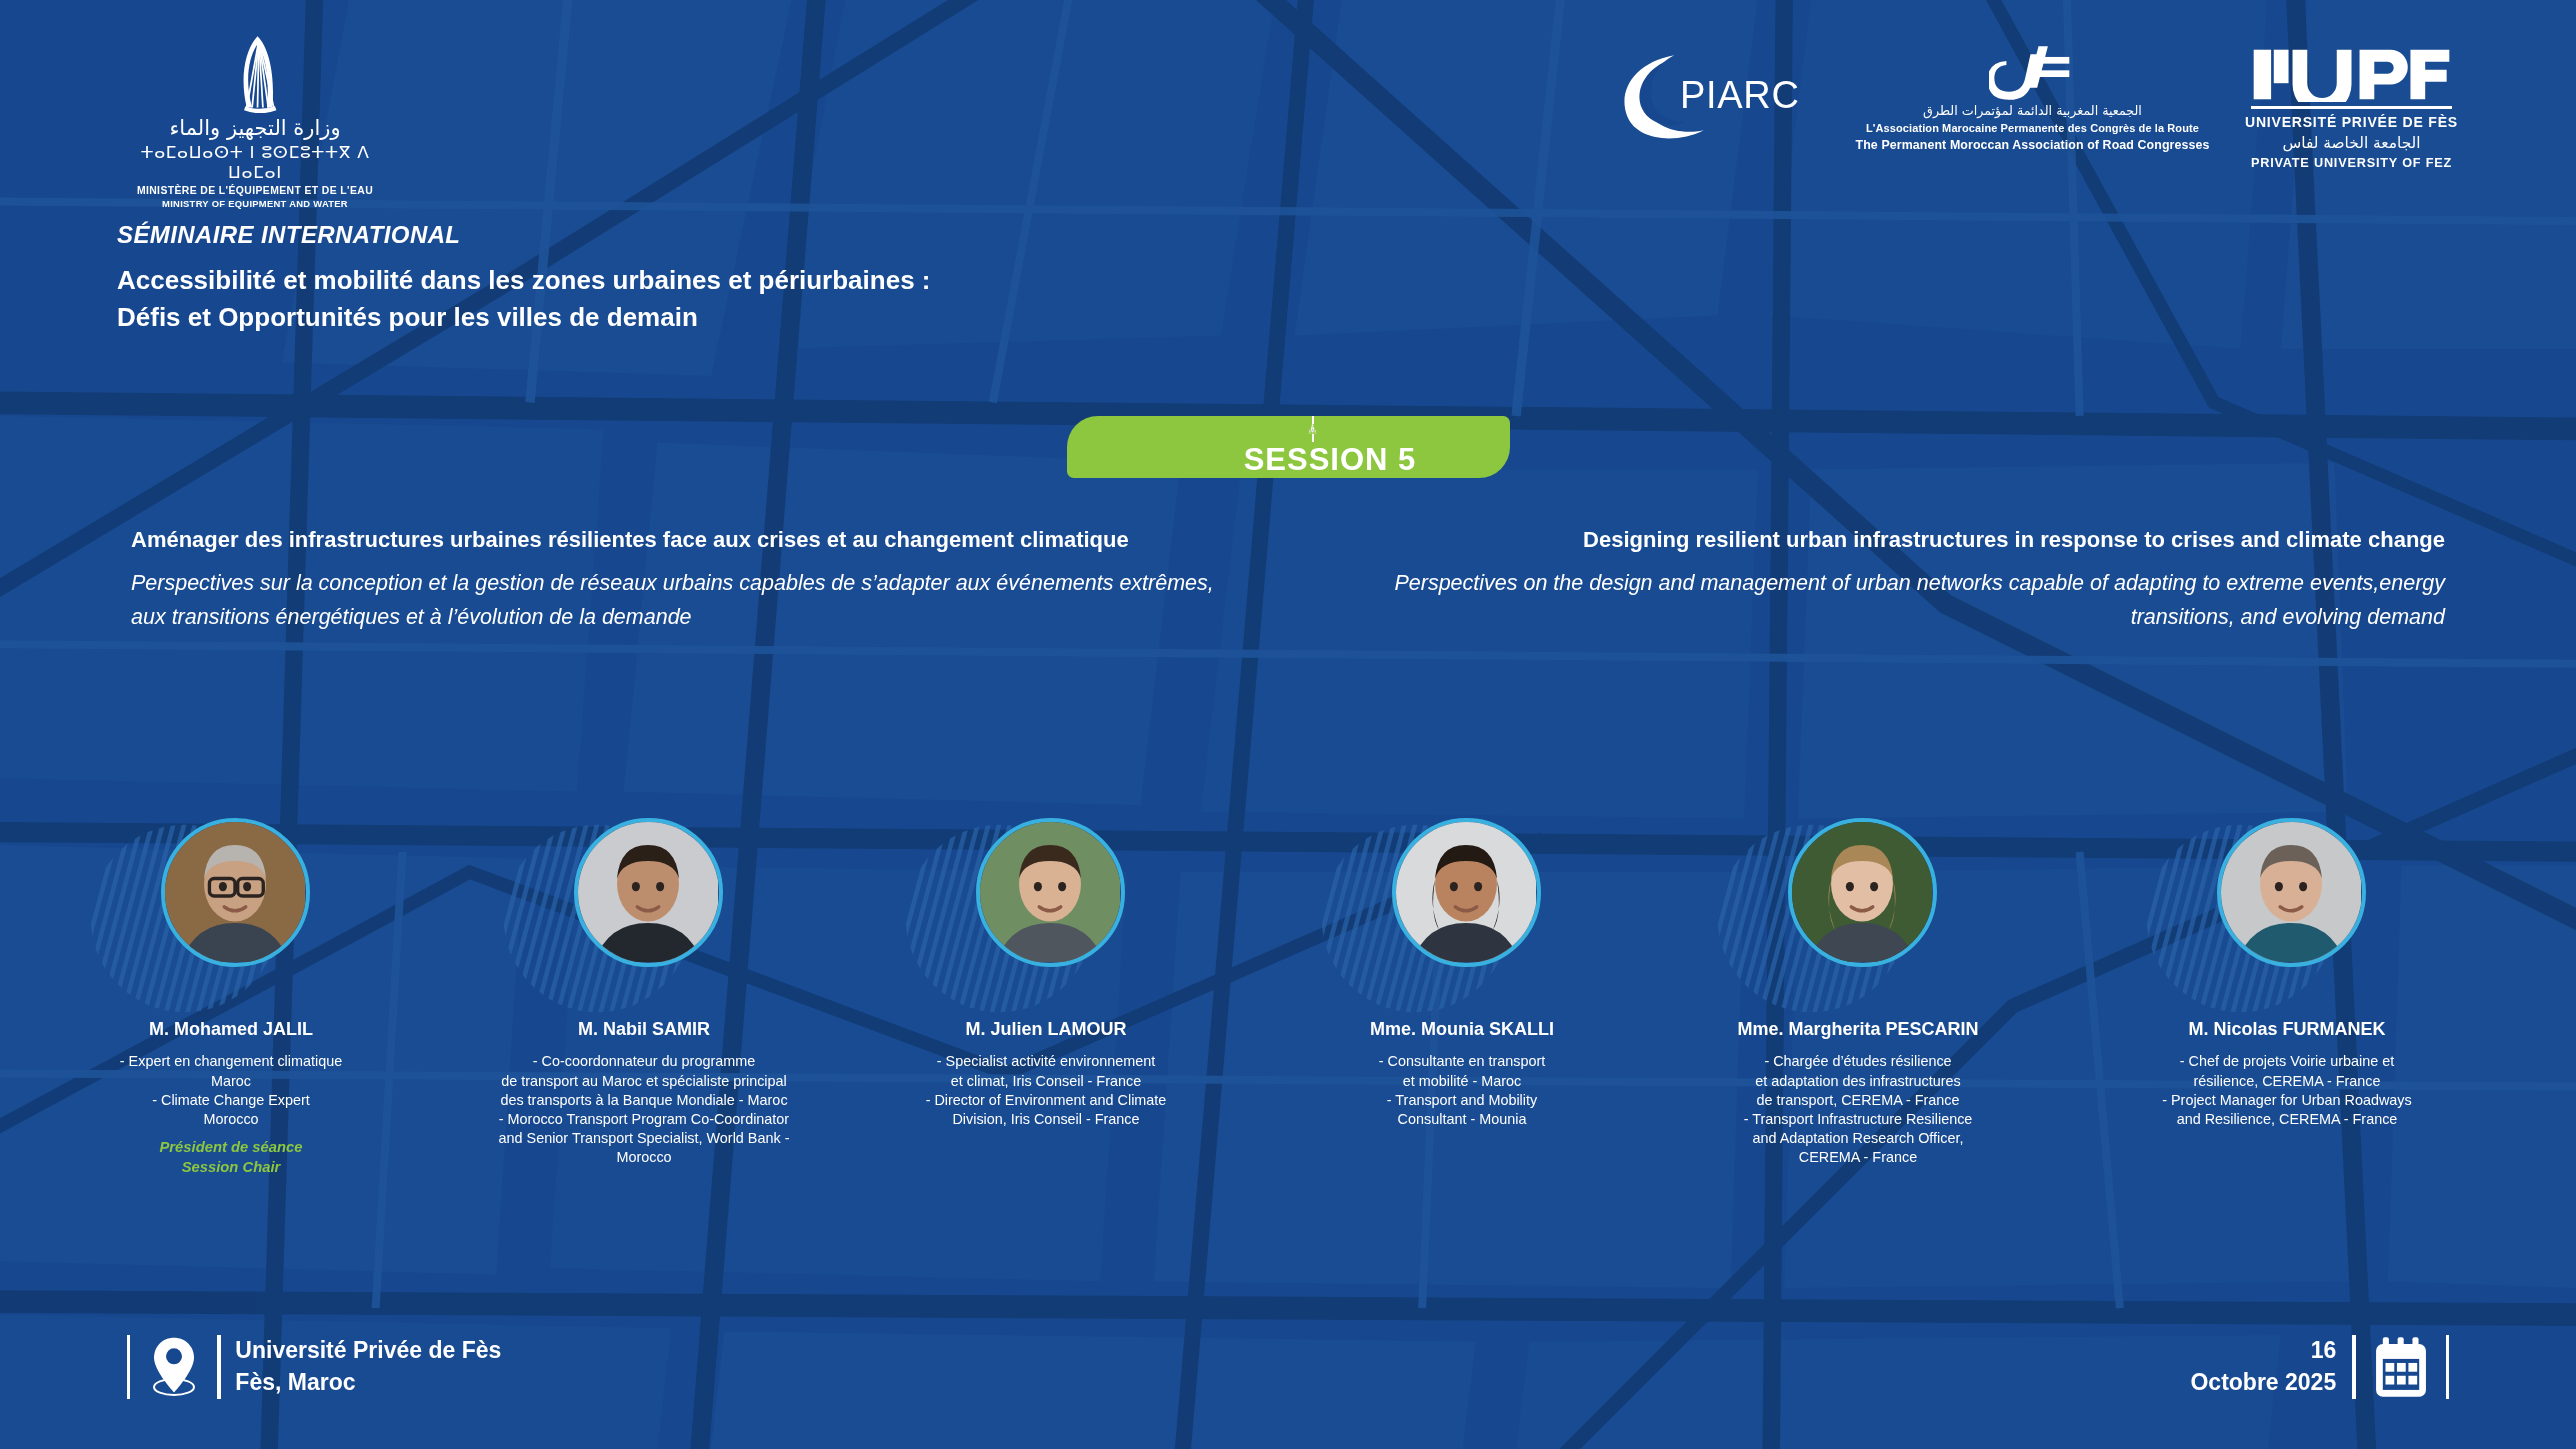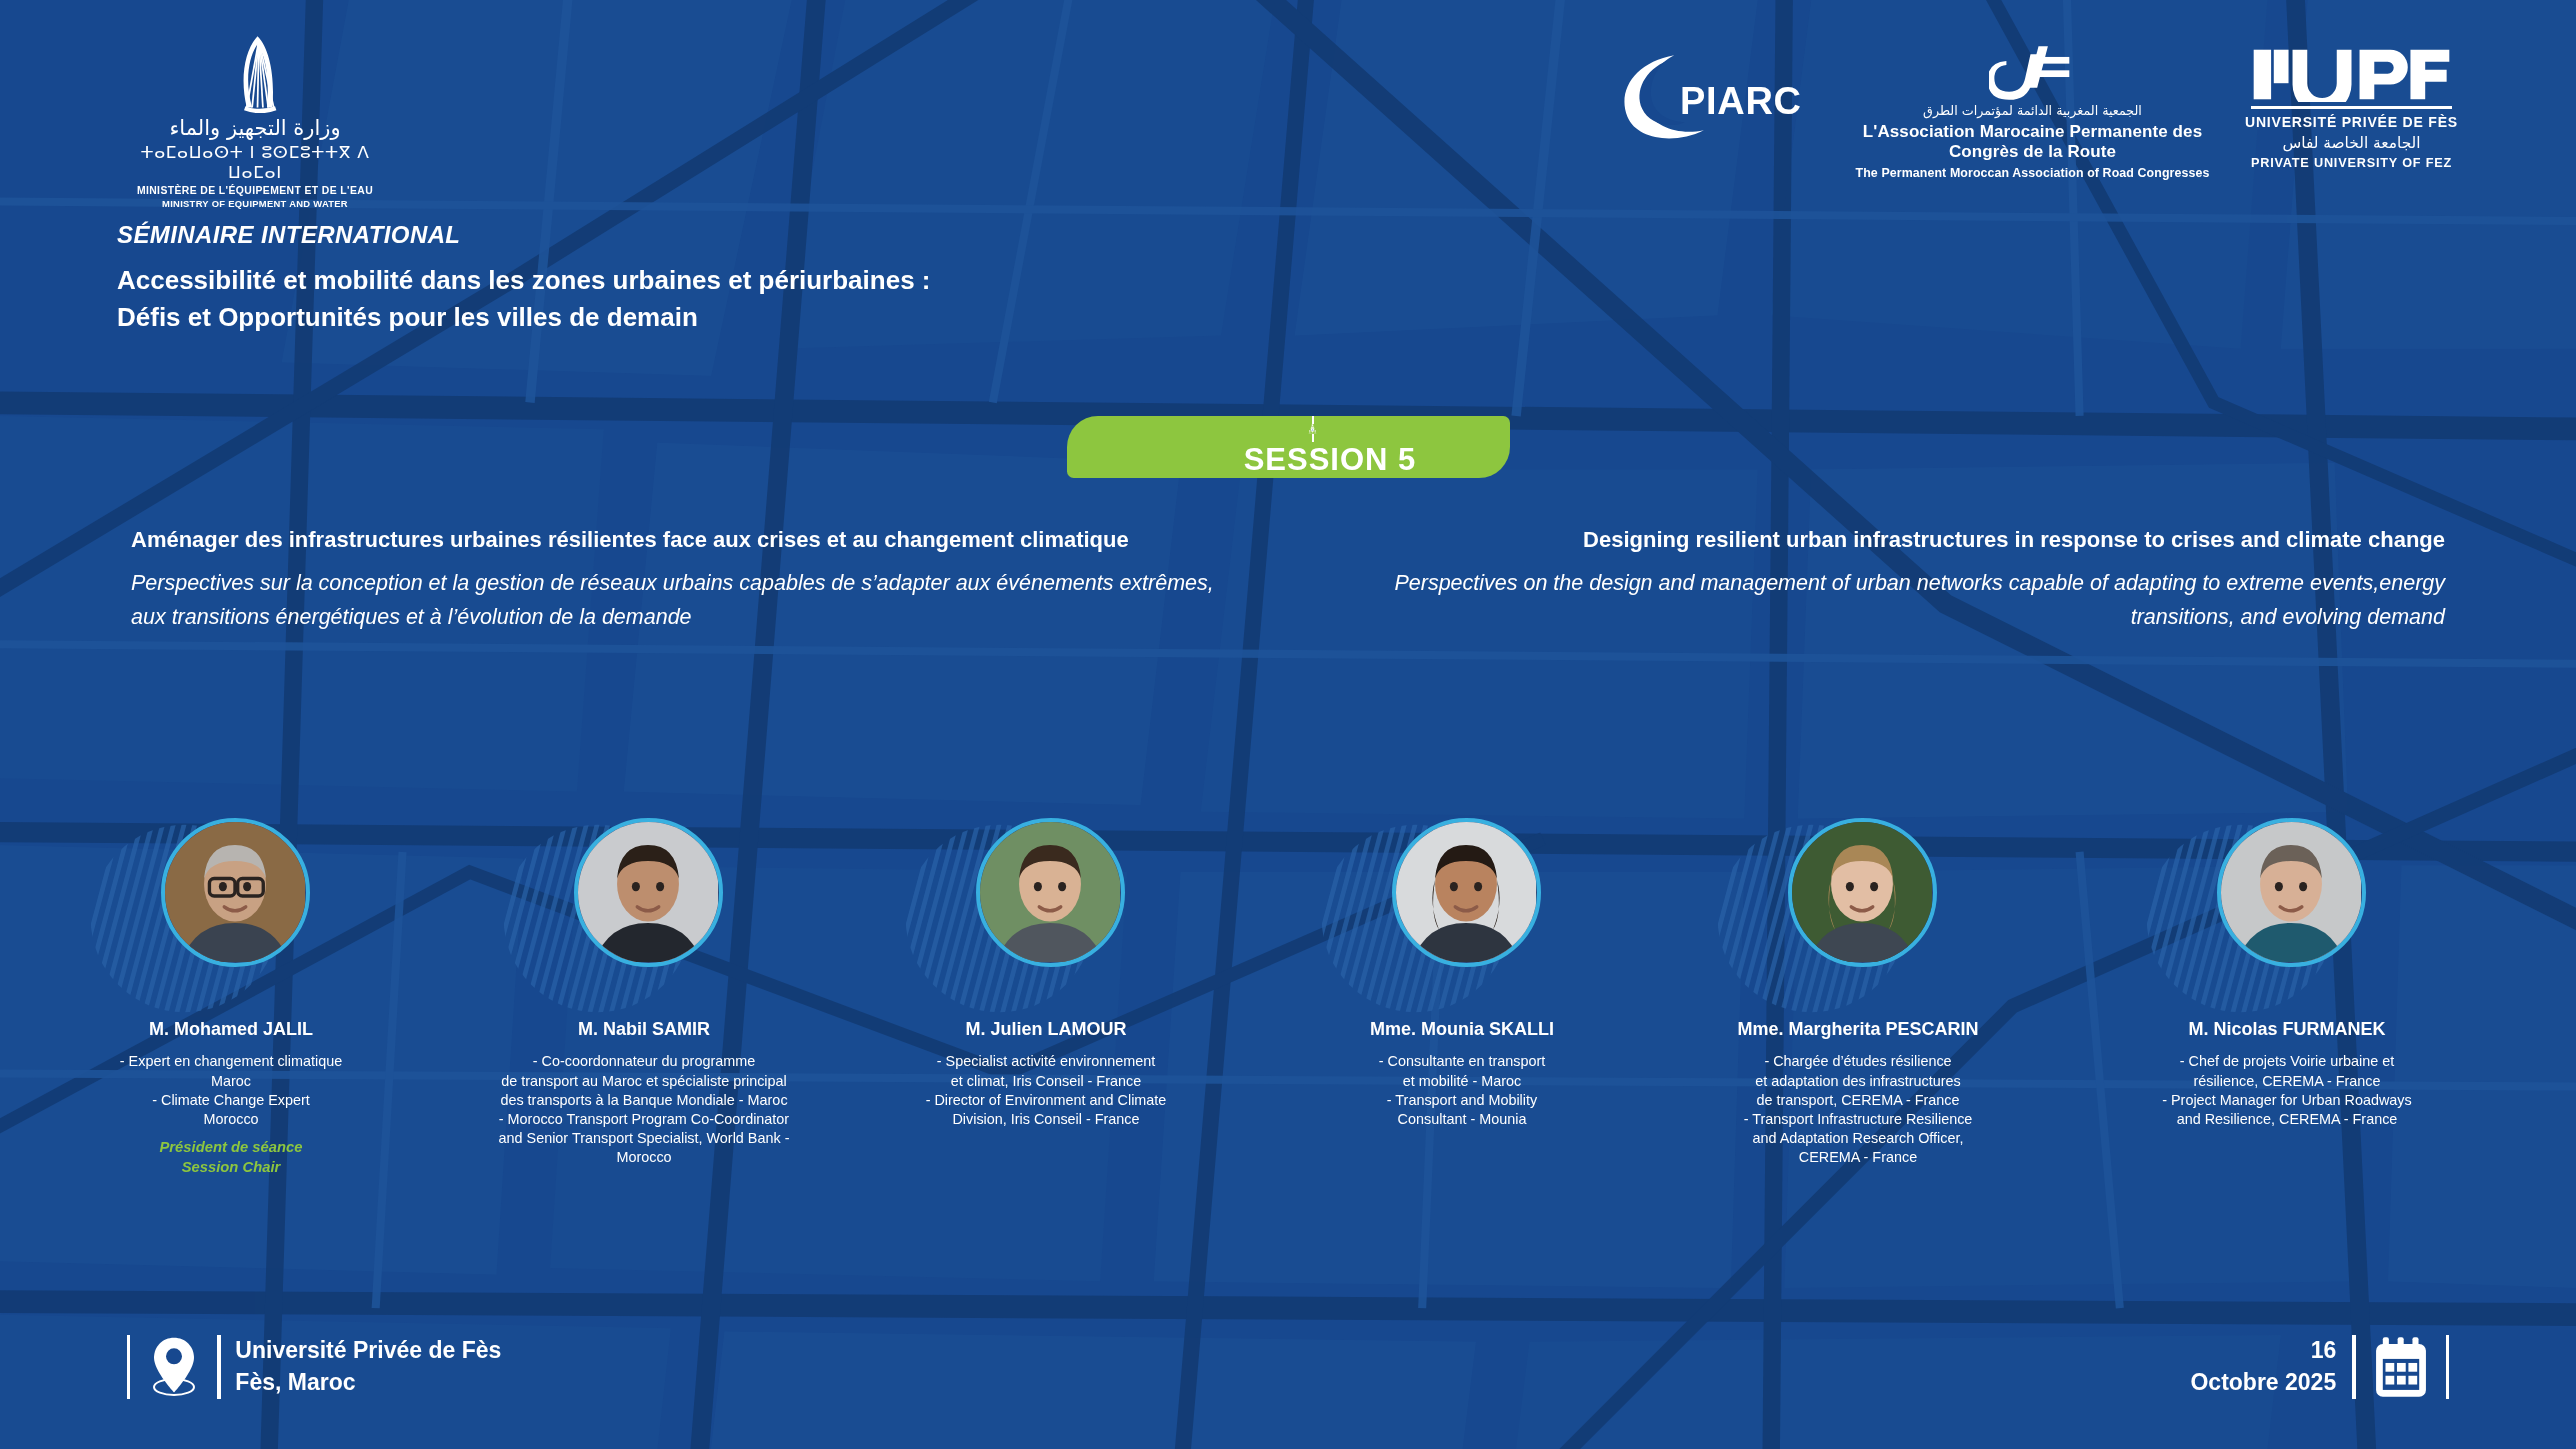--- a/index.html
+++ b/index.html
@@ -19,25 +19,25 @@
   .header{ position:absolute; top:0; left:0; width:2576px; height:201px; z-index:5; }
 
   .logo-ministry{ position:absolute; left:114px; top:32px; width:282px; text-align:center; }
   .logo-ministry .arch{ display:block; margin:0 auto; }
   .logo-ministry .ar{ font-size:21px; letter-spacing:0.3px; margin-top:2.7px; font-family:"DejaVu Sans", sans-serif;}
   .logo-ministry .tif{ font-size:17px; letter-spacing:0.7px; margin-top:2px; font-family:"DejaVu Sans", sans-serif;}
   .logo-ministry .fr{ font-size:10.4px; font-weight:bold; letter-spacing:0.4px; margin-top:3.4px; }
   .logo-ministry .en{ font-size:9.4px; font-weight:bold; letter-spacing:0.3px; margin-top:2px; }
 
   .logo-piarc{ position:absolute; left:1610px; top:47px; width:201px; height:94px; }
-  .logo-piarc .pword{ position:absolute; left:70px; top:27px; font-size:38px; font-weight:bold; letter-spacing:0.7px;margin-top:6px; }
+  .logo-piarc .pword{ position:absolute; left:70px; top:27px; font-size:38px; font-weight:normal; letter-spacing:0.7px; }
 
   .logo-amr{ position:absolute; left:1838px; top:42px; width:389px; text-align:center; }
   .logo-amr .amr-ar{ font-size:12.7px; margin-top:2.7px; font-family:"DejaVu Sans", sans-serif; }
-  .logo-amr .amr-fr{ font-size:17px; font-weight:bold; margin-top:4px; letter-spacing:0.1px; }
+  .logo-amr .amr-fr{ font-size:11px; font-weight:bold; margin-top:4px; letter-spacing:0.1px; }
   .logo-amr .amr-en{ font-size:12.4px; font-weight:bold; margin-top:4px; letter-spacing:0.1px; }
 
   .logo-upf{ position:absolute; left:2241px; top:47px; width:221px; text-align:center; }
   .logo-upf .upf-rule{ width:201px; height:2.7px; background:#fff; margin:4px auto 0; }
   .logo-upf .upf-l1{ font-size:14px; font-weight:bold; letter-spacing:0.8px; margin-top:5.4px; }
   .logo-upf .upf-ar{ font-size:15.4px; margin-top:4px; font-family:"DejaVu Sans", sans-serif; }
   .logo-upf .upf-l2{ font-size:12.7px; font-weight:bold; letter-spacing:0.8px; margin-top:4px; }
 
   
   .titles{ position:absolute; top:221px; left:0; width:2576px; z-index:5; }

